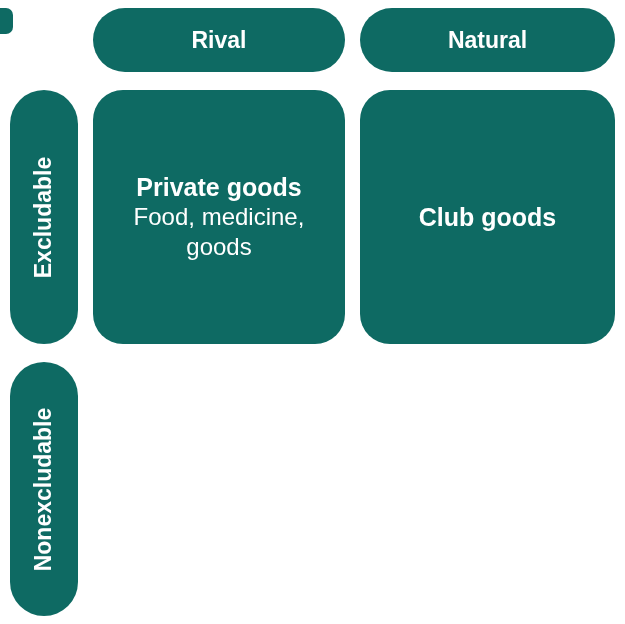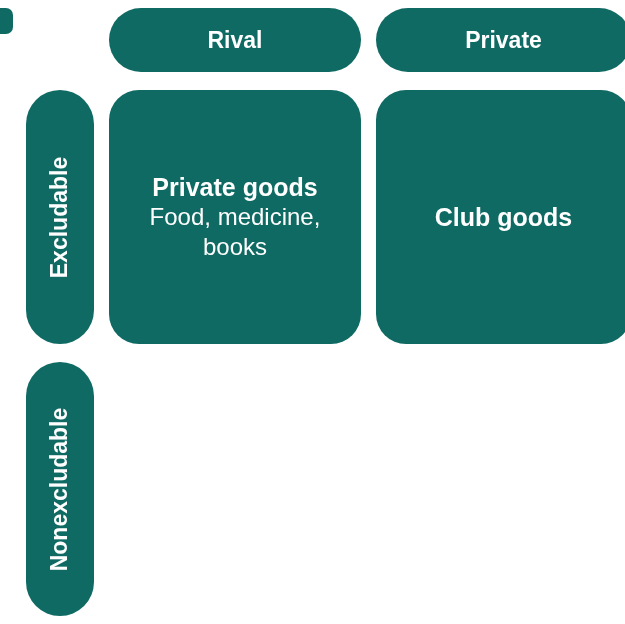--- a/index.html
+++ b/index.html
@@ -9,21 +9,21 @@
     width: 625px; height: 624px;
     position: relative;
     overflow: hidden;
   }
   .matrix {
     display: grid;
     grid-template-columns: 68px 252px 255px;
     grid-template-rows: 64px 254px 254px;
     column-gap: 15px;
     row-gap: 18px;
-    padding: 8px 0 0 26px;
+    padding: 8px 0 0 10px;
   }
   .pill, .cell {
     color: var(--color-text);
     display: flex;
     align-items: center;
     justify-content: center;
     text-align: center;
   }
   .teal   { background: var(--color-teal); }
   .orange { background: var(--color-orange); }
@@ -75,34 +75,34 @@
 </style>
 </head>
 <body>
 
 <div class="corner-tab"></div>
 
 <div class="matrix">
 
   <div class="pill teal col-header c1">Rival</div>
 
-  <div class="pill teal col-header c2">Private</div>
+  <div class="pill teal col-header c2">Natural</div>
 
   <div class="pill teal row-header r1">
     <span class="vtext">Excludable</span>
   </div>
 
   <div class="pill teal row-header r2">
     <span class="vtext">Nonexcludable</span>
   </div>
 
   <div class="cell teal q1">
     <div class="cell-title">Private goods</div>
     <div class="cell-desc">Food, medicine,
-books</div>
+goods</div>
   </div>
 
   <div class="cell teal q2">
     <div class="cell-title">Club goods</div>
   </div>
 
 
 
 </div>
 

